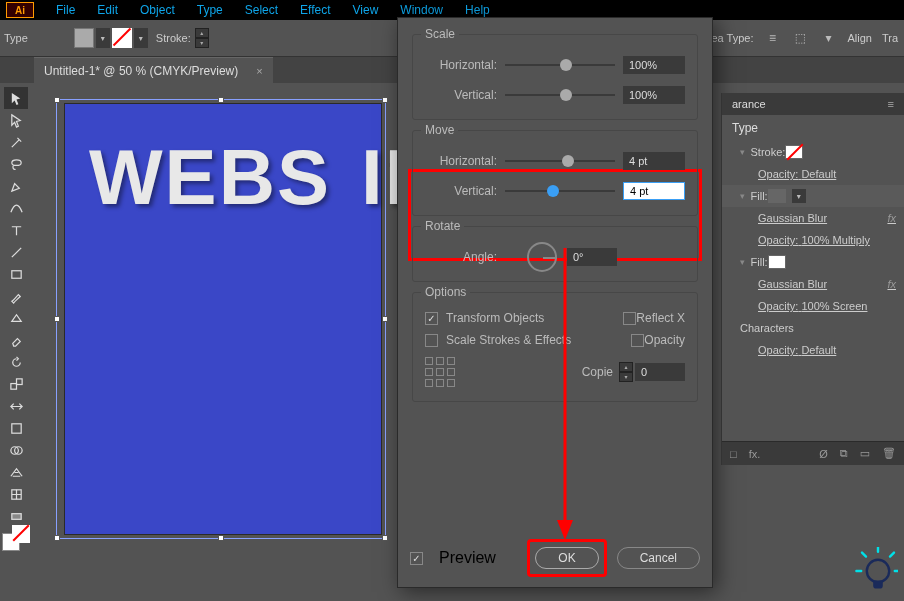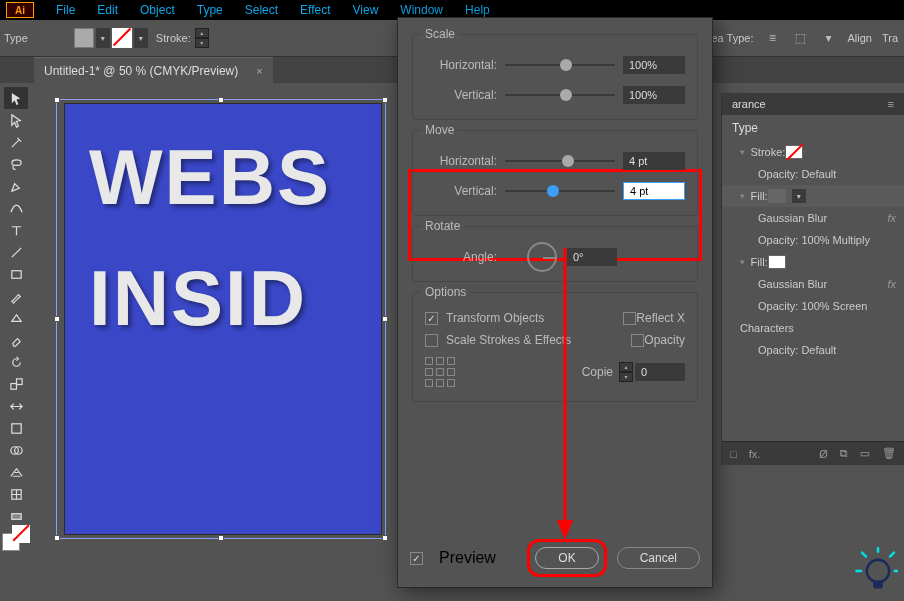--- a/index.html
+++ b/index.html
@@ -36,21 +36,21 @@
 .tool svg { width:15px; height:15px; stroke:#ddd; stroke-width:1.3; fill:none; }
 #fillstroke { width:28px; height:28px; position:relative; margin-top:6px; }
 #fillstroke .f { position:absolute; left:0; top:0; width:18px; height:18px; background:#fff; border:1px solid #888; }
 #fillstroke .s { position:absolute; right:0; bottom:0; width:18px; height:18px; background:#fff; position:relative; }
 #fillstroke .s { left:10px; top:-8px; }
 #fillstroke .s::after { content:""; position:absolute; left:-2px; top:7px; width:22px; height:2px; background:red; transform:rotate(-45deg); }
 
 
 #canvas-wrap { position:absolute; left:54px; top:93px; width:338px; height:450px; }
 #artwork { position:absolute; left:10px; top:10px; width:318px; height:432px; background:#3a47c7; border:1px solid #2a2a2a; }
-#texts { position:absolute; left:24px; top:28px; display:flex; flex-direction:column; gap:30px; }
+#texts { position:absolute; left:24px; top:28px; display:flex; flex-direction:row; gap:30px; }
 .wtext { font-size:78px; font-weight:800; color:#e8e8e8; letter-spacing:2px; font-family:Arial Black,Arial,sans-serif; white-space:nowrap; text-shadow:3px 3px 4px rgba(0,0,0,0.4); }
 
 #selbox { position:absolute; left:2px; top:6px; width:330px; height:440px; border:1px solid #88a0ff; }
 .h { width:6px; height:6px; background:#fff; border:1px solid #555; position:absolute; }
 .h.tl { left:-3px; top:-3px; } .h.tm { left:50%; top:-3px; margin-left:-3px; } .h.tr { right:-3px; top:-3px; }
 .h.ml { left:-3px; top:50%; margin-top:-3px; } .h.mr { right:-3px; top:50%; margin-top:-3px; }
 .h.bl { left:-3px; bottom:-3px; } .h.bm { left:50%; bottom:-3px; margin-left:-3px; } .h.br { right:-3px; bottom:-3px; }
 
 
 #dialog { position:absolute; left:397px; top:17px; width:316px; height:571px; background:#535353; border:1px solid #2a2a2a; box-shadow:4px 4px 20px rgba(0,0,0,0.5); }
@@ -76,36 +76,36 @@
 .cb { width:13px; height:13px; border:1px solid #888; background:#535353; display:inline-flex; align-items:center; justify-content:center; color:#ddd; font-size:10px; }
 .cb.checked::after { content:"✓"; }
 .refpoint { width:30px; height:30px; display:grid; grid-template-columns:repeat(3,8px); grid-template-rows:repeat(3,8px); gap:3px; }
 .refpoint div { border:1px solid #888; }
 .copies-row { display:flex; align-items:center; margin-top:10px; }
 .copies-row .refpoint { margin-right:40px; }
 
 #dlg-footer { position:absolute; bottom:10px; left:12px; right:12px; display:flex; align-items:center; }
 .btn { height:22px; border-radius:11px; border:1px solid #888; background:transparent; color:#ddd; font-size:12px; padding:0 22px; cursor:pointer; }
 .btn.primary { border:1px solid #aaa; }
-#ok-hilite { border:3px solid #ff0000; border-radius:12px; padding:5px; display:inline-flex; }
+#ok-hilite { border:3px solid #ff0000; border-radius:4px; padding:5px; display:inline-flex; }
 
 #arrow { position:absolute; left:555px; top:248px; width:20px; height:280px; pointer-events:none; }
 #arrow svg { overflow:visible; }
 
 
 #appearance { position:absolute; right:0; top:93px; width:183px; height:372px; background:#535353; border-left:1px solid #333; font-size:11px; color:#ccc; }
 #app-title { height:22px; background:#3a3a3a; padding:5px 10px; color:#ddd; font-size:11px; display:flex; align-items:center; }
 #app-title .m { margin-left:auto; color:#aaa; }
 .typehdr { padding:6px 10px; color:#ddd; font-size:12px; }
 .aprow { display:flex; align-items:center; padding:4px 8px 4px 18px; height:22px; }
 .aprow.sel { background:#5a5a5a; }
 .aprow .tw { margin-right:6px; color:#888; font-size:9px; }
 .aprow .sw { width:18px; height:14px; border:1px solid #666; margin-right:6px; }
 .aprow .fx { margin-left:auto; font-style:italic; color:#999; }
-.sub { padding-left:36px; }
+.sub { padding-left:36px;text-decoration:underline; }
 #app-footer { position:absolute; bottom:0; left:0; right:0; height:24px; background:#3a3a3a; display:flex; align-items:center; padding:0 8px; gap:12px; border-top:1px solid #2a2a2a; }
 #app-footer span { color:#999; font-size:11px; }
 
 
 #twos { position:absolute; right:6px; bottom:6px; display:flex; align-items:center; gap:6px; }
 #twos svg { width:48px; height:48px; }
 #twos .t { font-family:Arial Black,Arial; font-size:40px; font-weight:900; color:#00e0e8; letter-spacing:2px; }
 </style>
 </head>
 <body>

